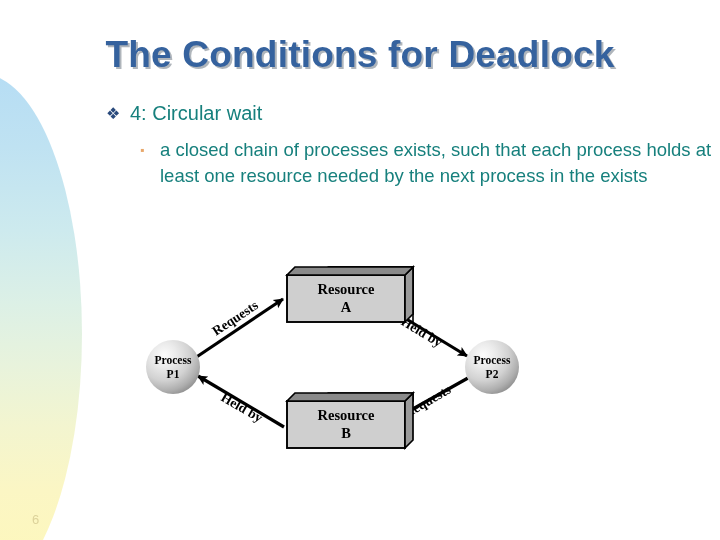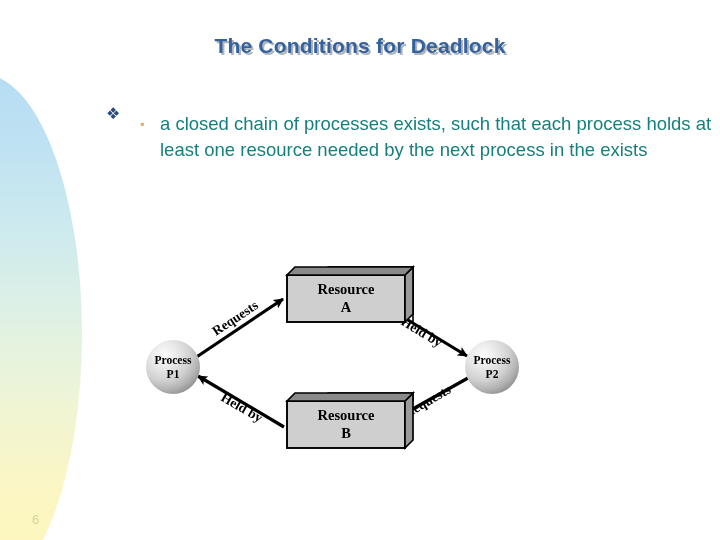--- a/index.html
+++ b/index.html
@@ -42,21 +42,21 @@
 
   
   .title {
     position: absolute;
     left: 0;
     top: 34px;
     width: 720px;
     text-align: center;
     font-family: "Liberation Sans", sans-serif;
     font-weight: bold;
-    font-size: 21px;
+    font-size: 37px;
     letter-spacing: 0.2px;
     color: #35629e;
     text-shadow: 2px 2px 0 rgba(110,120,132,0.55);
     white-space: nowrap;
   }
 
   
   .body-block {
     position: absolute;
     left: 106px;
@@ -127,20 +127,21 @@
 <div id="slide">
 
   <div class="deco-ellipse"></div>
 
   <div class="title">The Conditions for Deadlock</div>
 
   <div class="body-block">
 
     <div class="bullet-l1">
       <span class="marker">❖</span>
+      <span>4: Circular wait</span>
     </div>
 
     <div class="bullet-l2">
       <span class="marker">▪</span>
       <span>a closed chain of processes exists, such that each process holds at least one resource needed by the next process in the exists</span>
     </div>
 
   </div>
 
   <div class="diagram">

